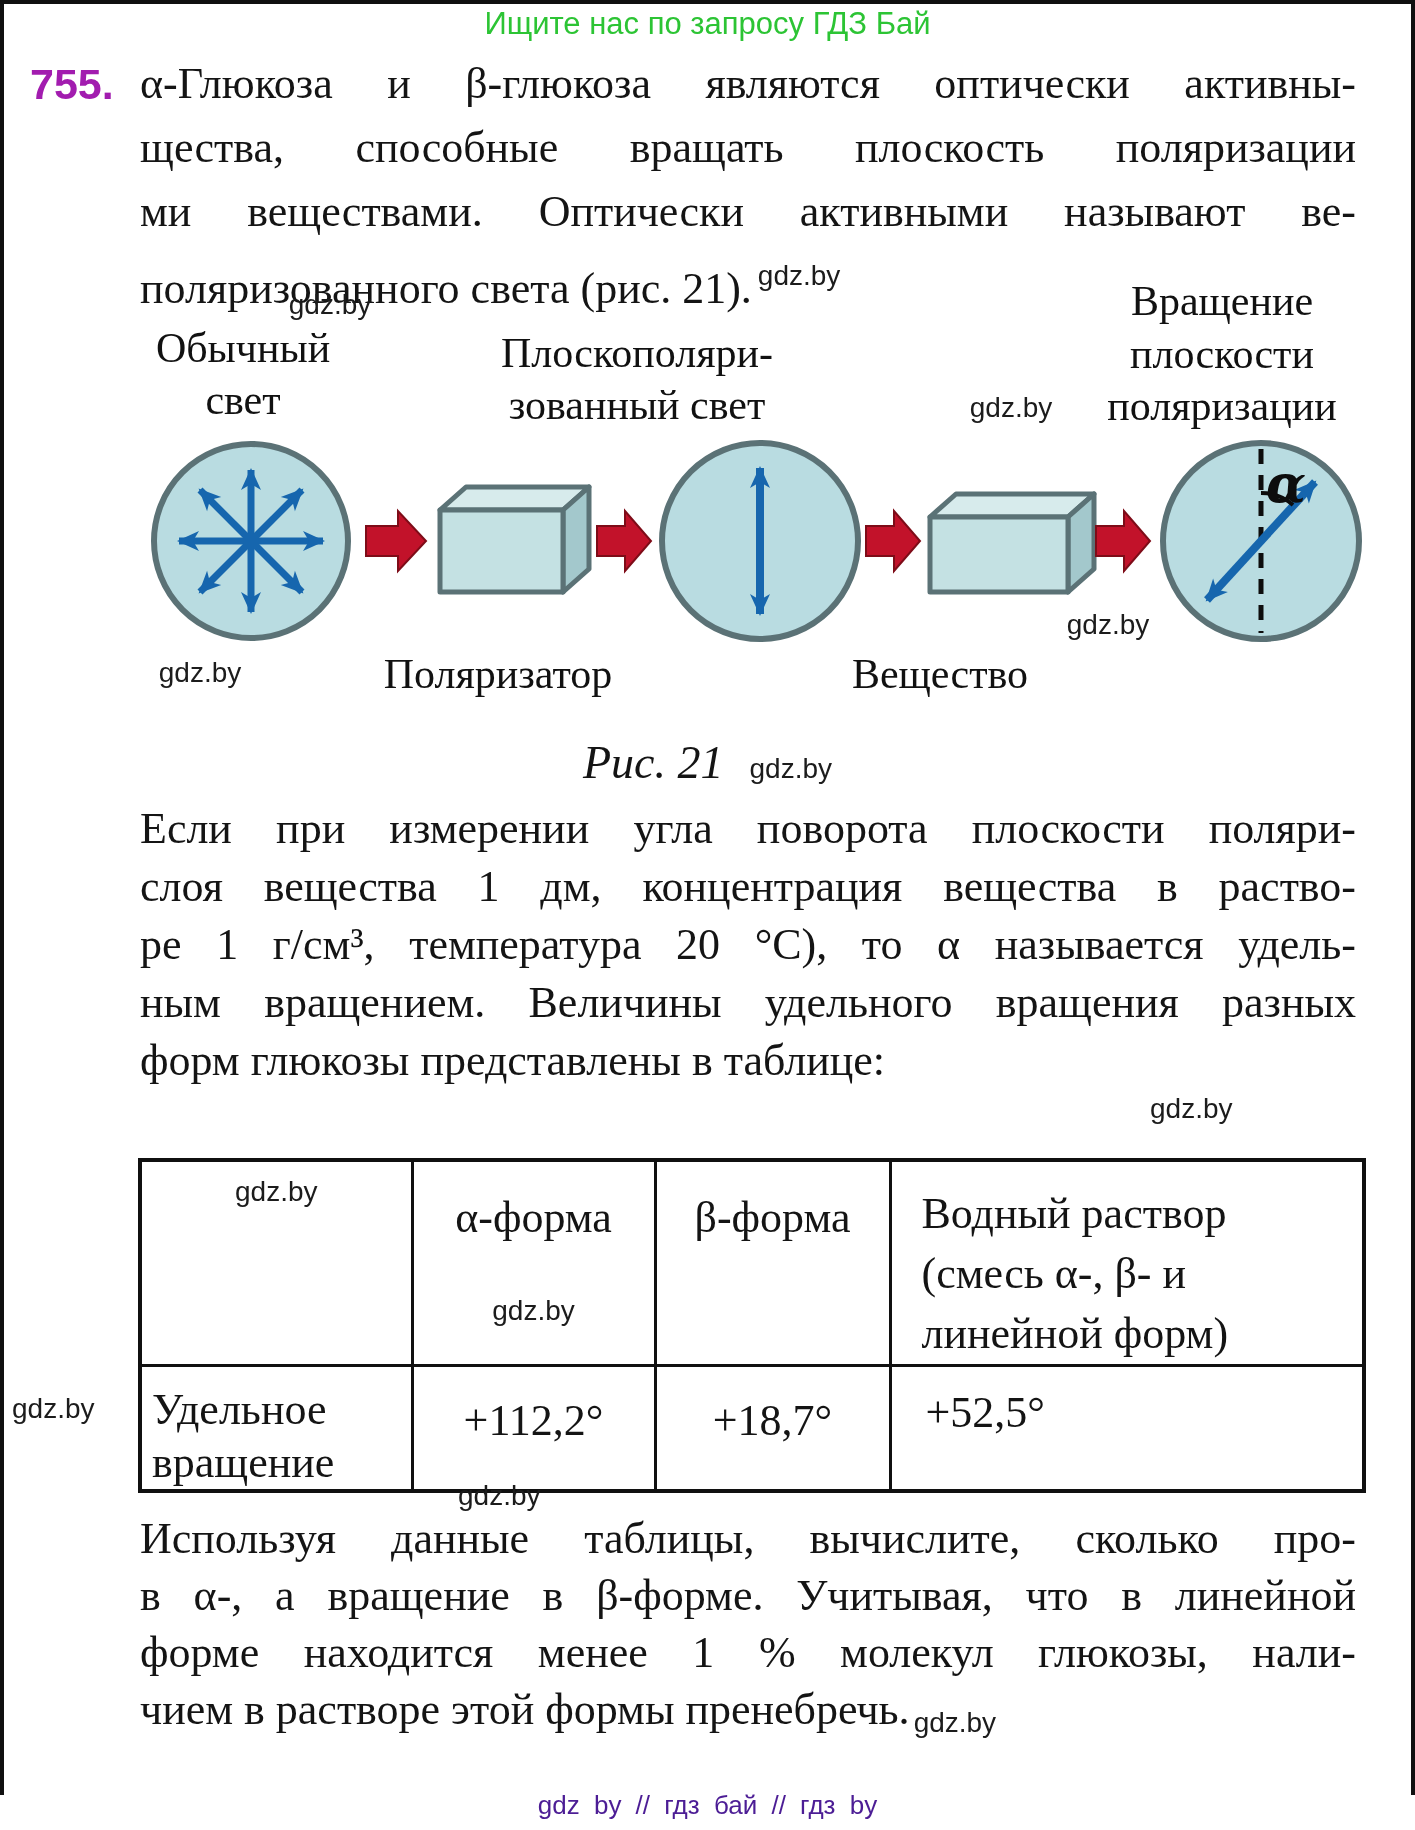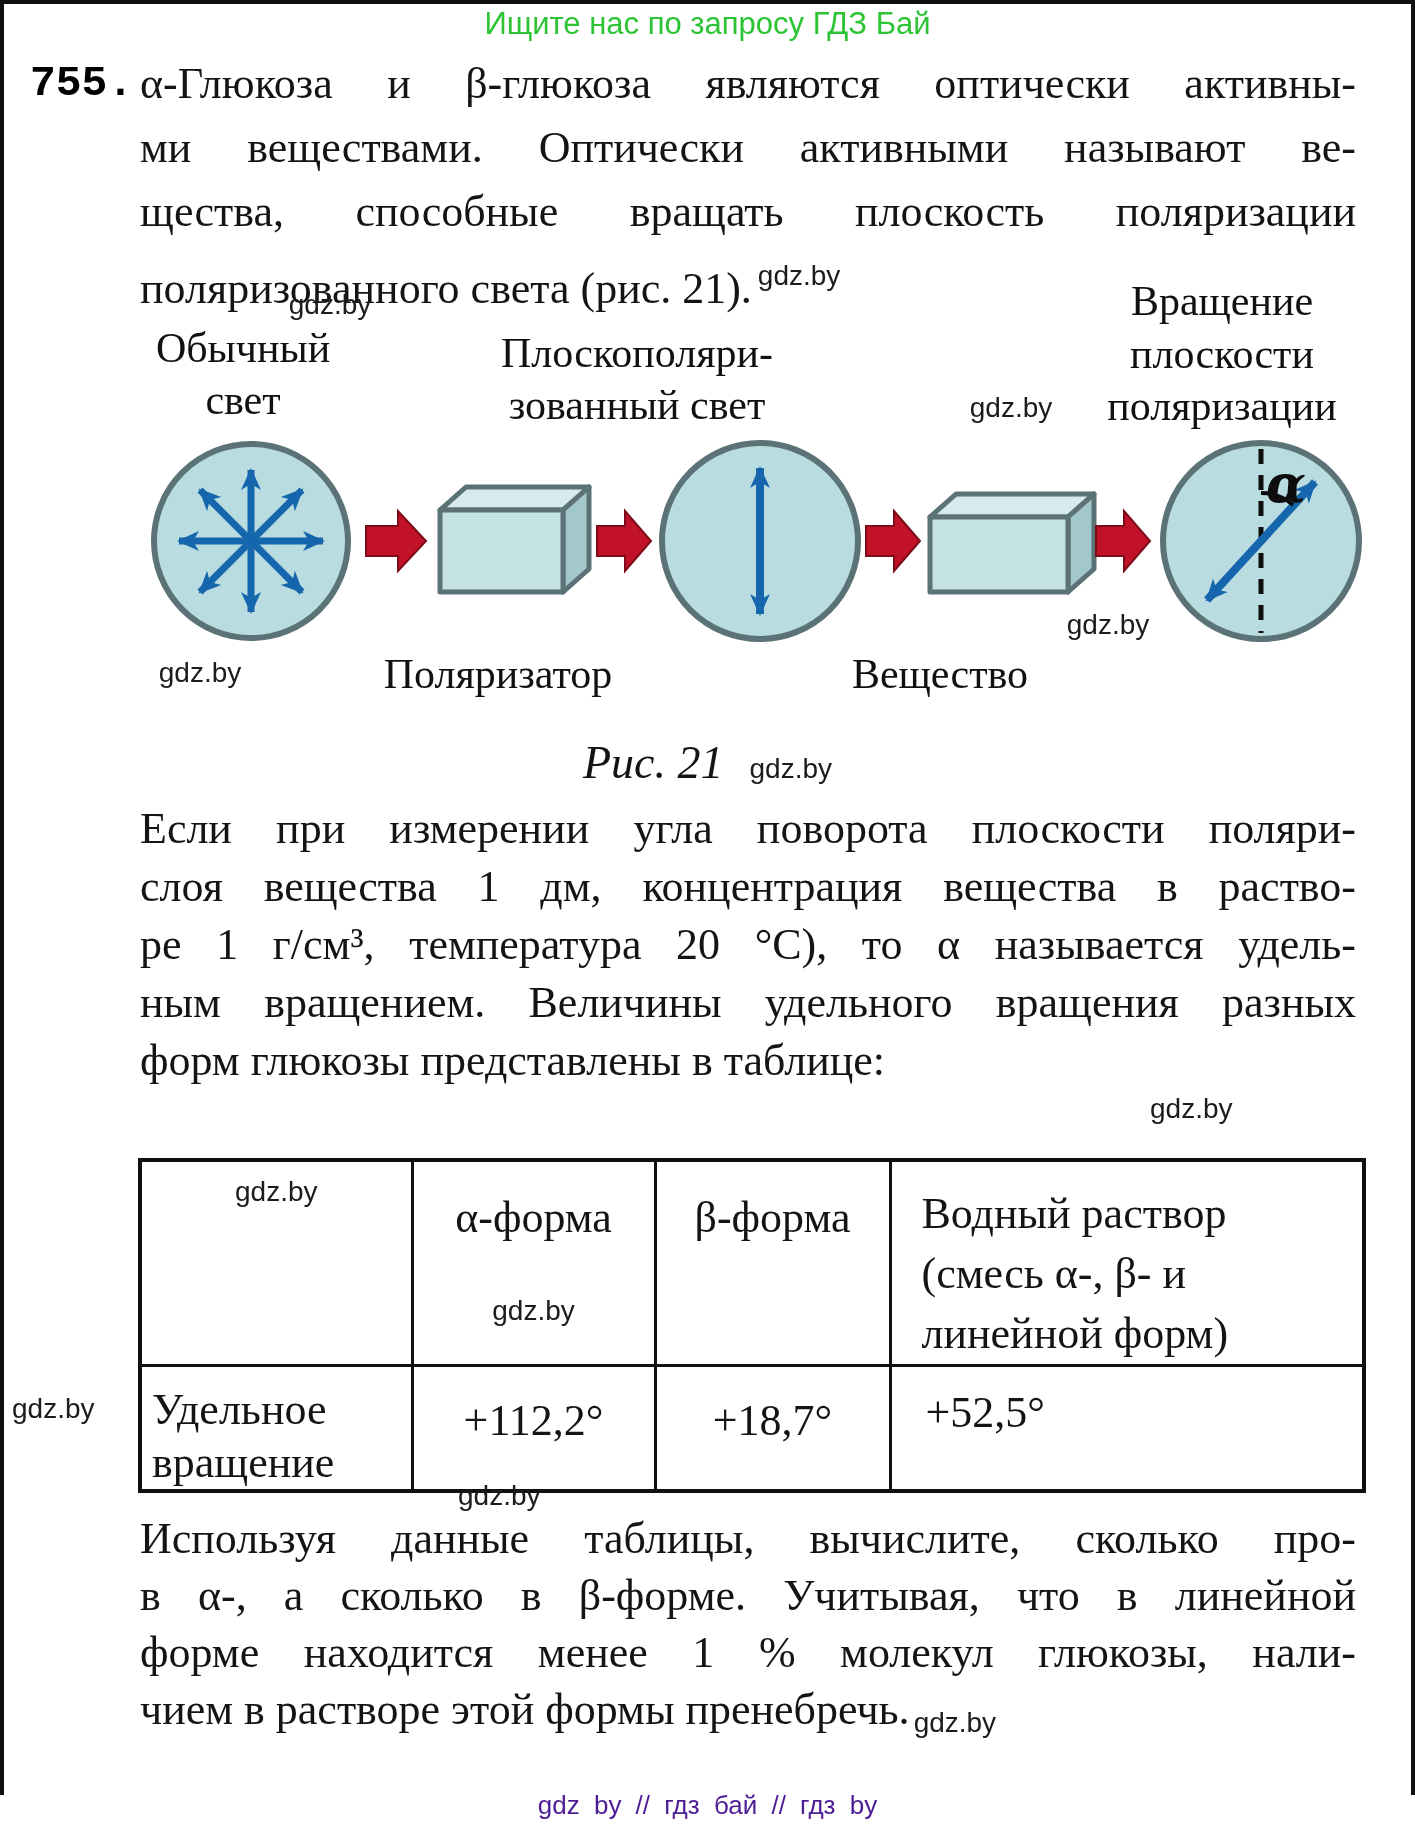--- a/index.html
+++ b/index.html
@@ -6,22 +6,22 @@
   .page{position:relative;width:1415px;height:1830px;background:#ffffff;overflow:hidden;
         font-family:"Liberation Serif", serif;color:#141414;}
   .edge{position:absolute;background:#101010;}
   .edge-top{left:0;top:0;width:1415px;height:4px;}
   .edge-left{left:0;top:0;width:4px;height:1795px;}
   .edge-right{right:0;top:0;width:4px;height:1795px;}
 
   .banner{position:absolute;left:0;top:6px;width:100%;text-align:center;
           font-family:"Liberation Sans", sans-serif;font-size:31px;color:#2cc434;}
 
-  .prob-num{position:absolute;left:30px;top:52px;font-family:Liberation Mono, monospace;
-            font-weight:bold;font-size:43px;line-height:64px;color:#000000;}
+  .prob-num{position:absolute;left:30px;top:52px;font-family:Liberation Sans, sans-serif;
+            font-weight:bold;font-size:43px;line-height:64px;color:#a21caf;}
 
   .para{position:absolute;left:140px;width:1216px;font-size:44px;}
   .p1{top:52px;}  .p1 .ln{line-height:64px;height:64px;}
   .p2{top:800px;} .p2 .ln{line-height:58px;height:58px;}
   .p3{top:1510px;}.p3 .ln{line-height:57px;height:57px;}
   .ln{white-space:nowrap;text-align:justify;text-align-last:justify;}
   .ln.last{text-align-last:left;}
 
   .wm{font-family:"Liberation Sans", sans-serif;font-size:28px;color:#1c1c1c;}
   .wm-abs{position:absolute;}
@@ -57,22 +57,22 @@
   <div class="edge edge-top"></div>
   <div class="edge edge-left"></div>
   <div class="edge edge-right"></div>
 
   <div class="banner">Ищите нас по запросу ГДЗ Бай</div>
 
   <div class="prob-num">755.</div>
 
   <div class="para p1">
     <div class="ln">α-Глюкоза и β-глюкоза являются оптически активны-</div>
+    <div class="ln">щества, способные вращать плоскость поляризации</div>
     <div class="ln">ми веществами. Оптически активными называют ве-</div>
-    <div class="ln">щества, способные вращать плоскость поляризации</div>
     <div class="ln last"><span>поляризованного света (рис. 21).</span><span class="wm sup-wm">gdz.by</span></div>
   </div>
 
   <svg class="figure" viewBox="0 240 1415 480" xmlns="http://www.w3.org/2000/svg">
     <defs>
       <marker id="bh" markerUnits="userSpaceOnUse" markerWidth="26" markerHeight="24" refX="21" refY="11" orient="auto-start-reverse">
         <path d="M1,1 L23,11 L1,21 L7,11 Z" fill="#1666ae"></path>
       </marker>
     </defs>
 
@@ -184,19 +184,19 @@
         <div class="val-left">+52,5°</div>
       </td>
     </tr>
   </tbody>
     </table>
   <span class="wm wm-abs" style="left:12px;top:1393px;">gdz.by</span>
   <span class="wm wm-abs" style="left:458px;top:1480px;">gdz.by</span>
 
   <div class="para p3">
     <div class="ln">Используя данные таблицы, вычислите, сколько про-</div>
-    <div class="ln">в α-, а сколько в β-форме. Учитывая, что в линейной</div>
+    <div class="ln">в α-, а вращение в β-форме. Учитывая, что в линейной</div>
     <div class="ln">форме находится менее 1 % молекул глюкозы, нали-</div>
     <div class="ln last"><span>чием в растворе этой формы пренебречь.</span><span class="wm sub-wm">gdz.by</span></div>
   </div>
 
   <div class="footer">gdz by // гдз бай // гдз by</div>
 </div>
 
 </body></html>

